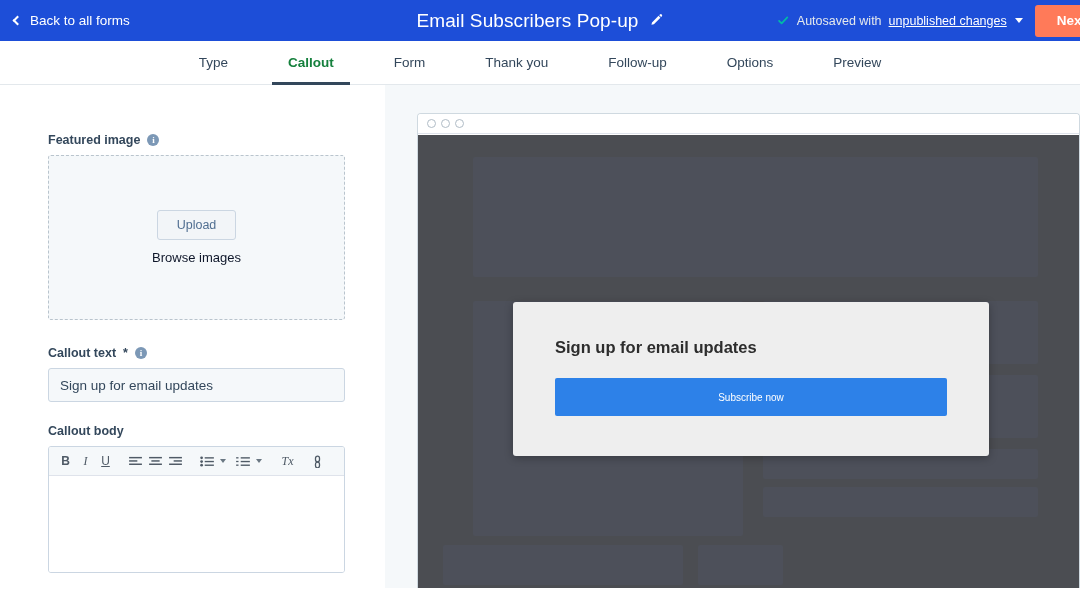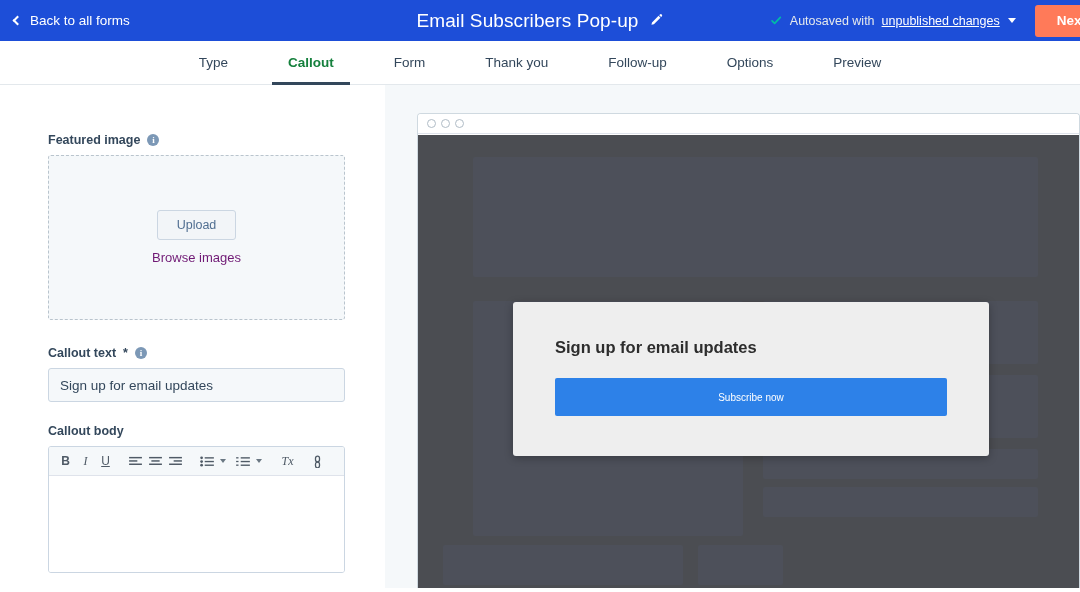--- a/index.html
+++ b/index.html
@@ -59,21 +59,21 @@
   .pencil-icon {
     pointer-events: auto;
     cursor: pointer;
     display: flex;
     align-items: center;
   }
   .topbar-right {
     margin-left: auto;
     display: flex;
     align-items: center;
-    gap: 7px;
+    gap: 0;
     height: 100%;
   }
   .autosave {
     display: flex;
     align-items: center;
     gap: 7px;
     font-size: 12.5px;
     color: #e5e9ec;
     white-space: nowrap;
     padding-right: 12px;
@@ -190,21 +190,21 @@
     background: #f2f5f8;
     border: 1px solid #cbd6e2;
     border-radius: 3px;
     color: #506e91;
     font-size: 12.5px;
     padding: 7px 19px;
     cursor: pointer;
     font-family: "Liberation Sans", sans-serif;
   }
   .browse-link {
-    color: #701a75;
+    color: #0f172a;
     font-size: 13px;
     cursor: pointer;
   }
 
   .spacer-22 { height: 26px; }
   .spacer-16 { height: 22px; }
 
   .text-input {
     width: 100%;
     height: 34px;

